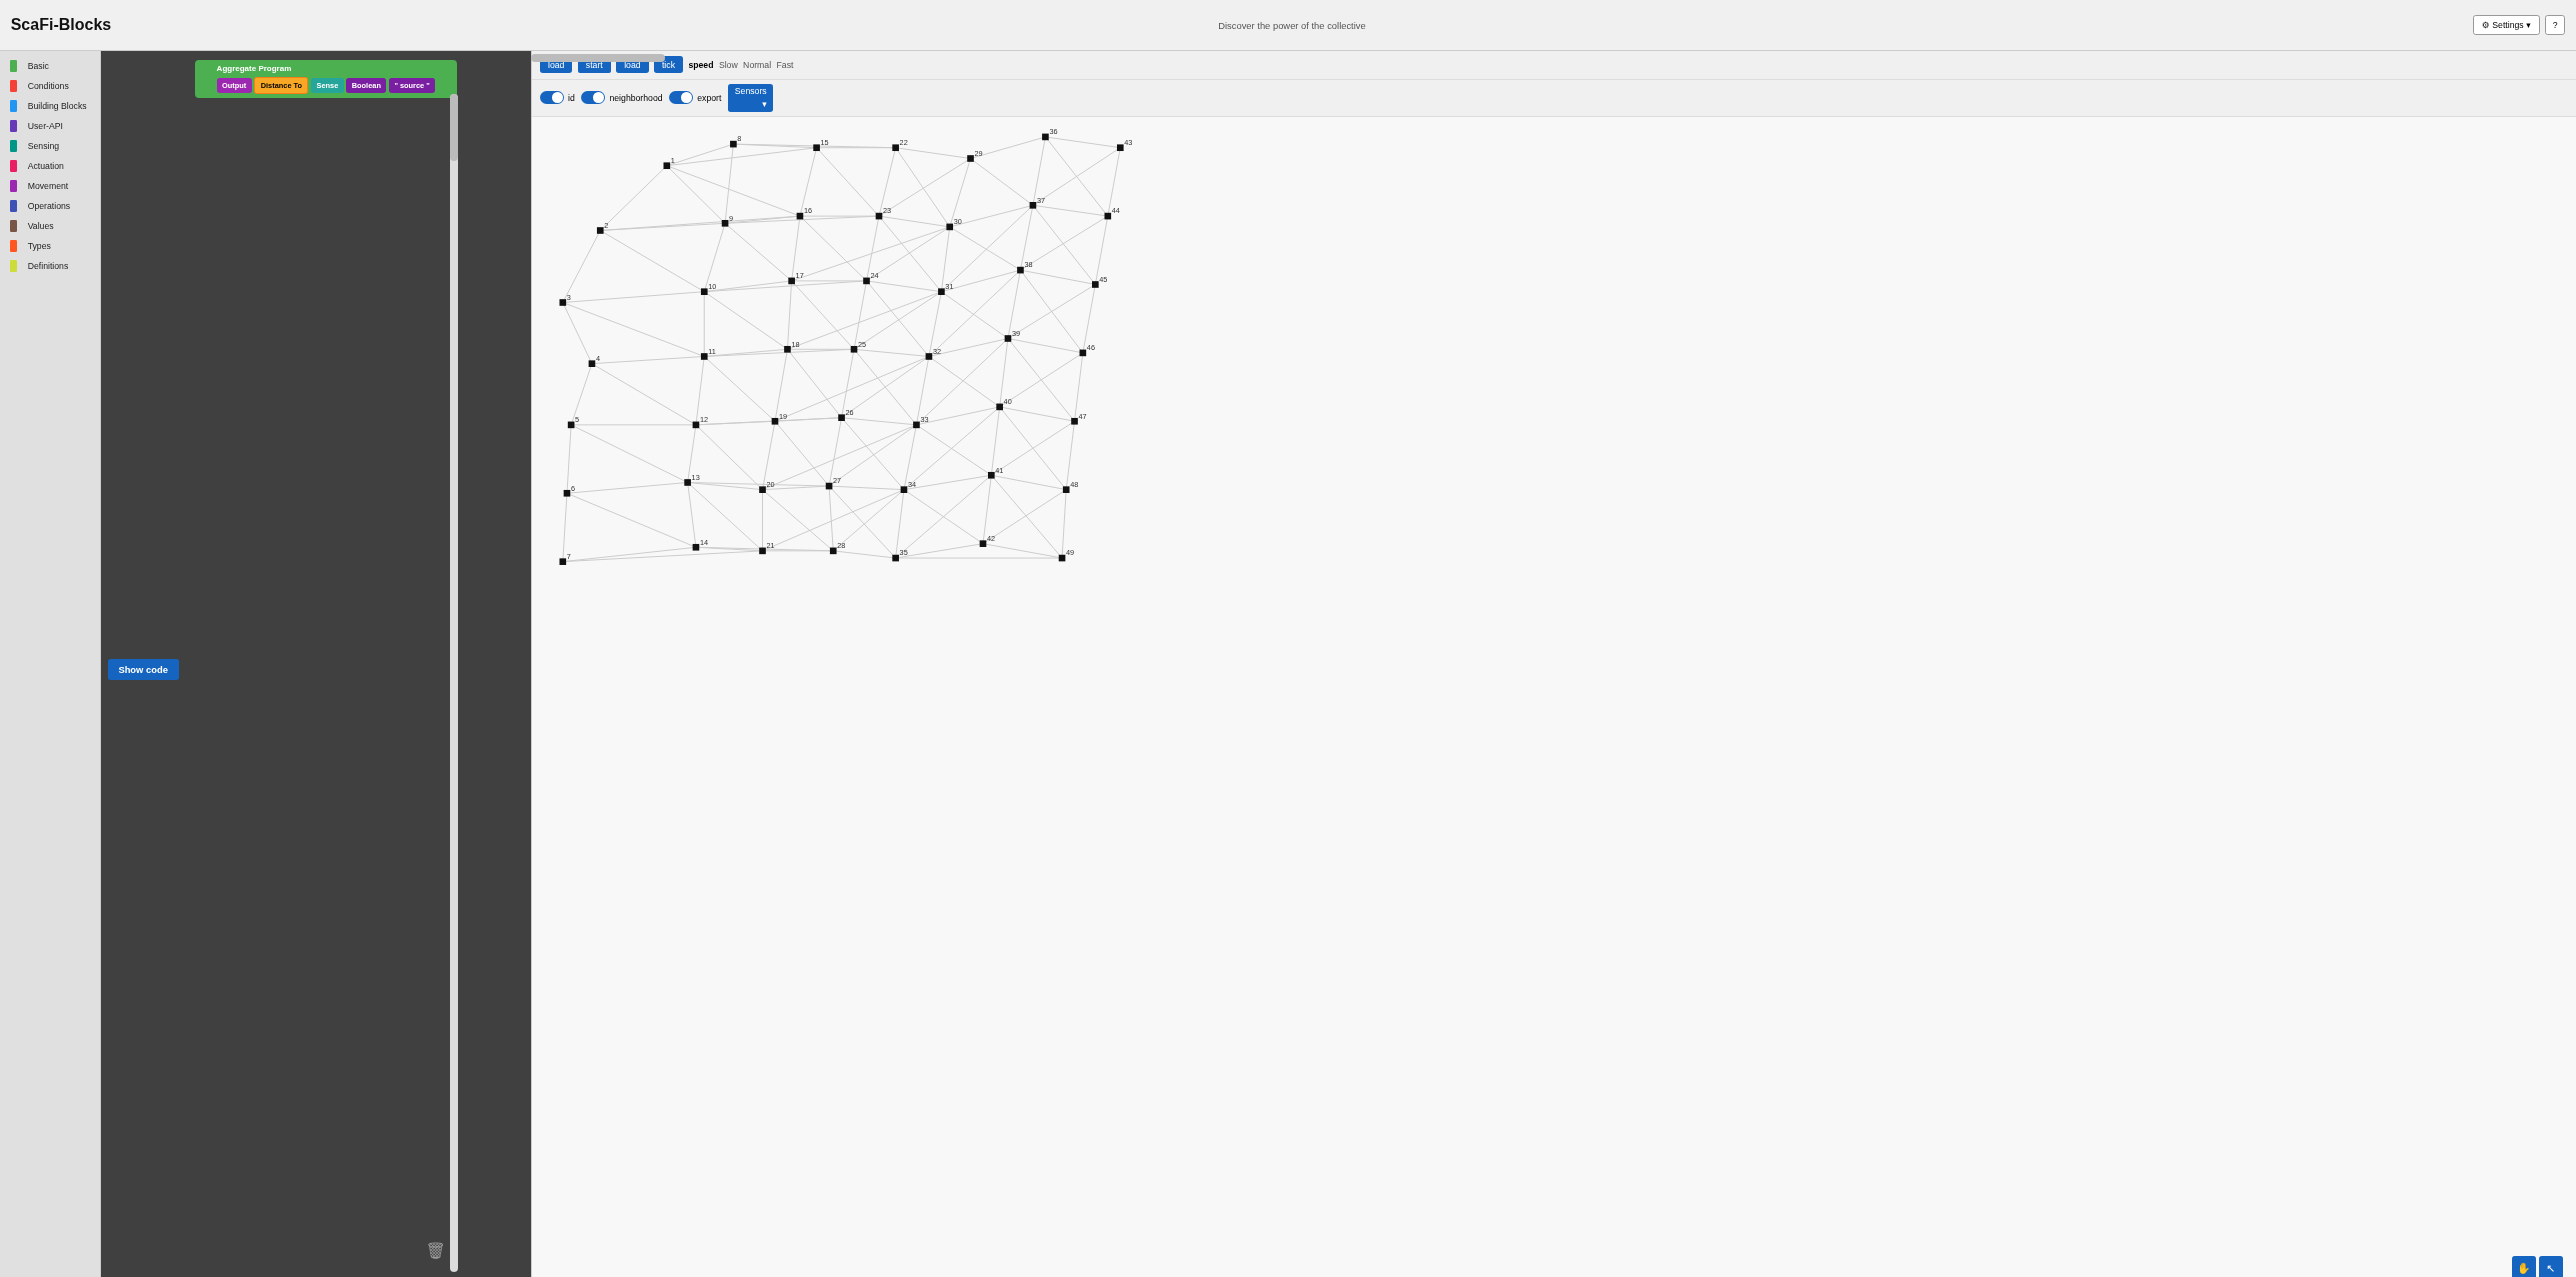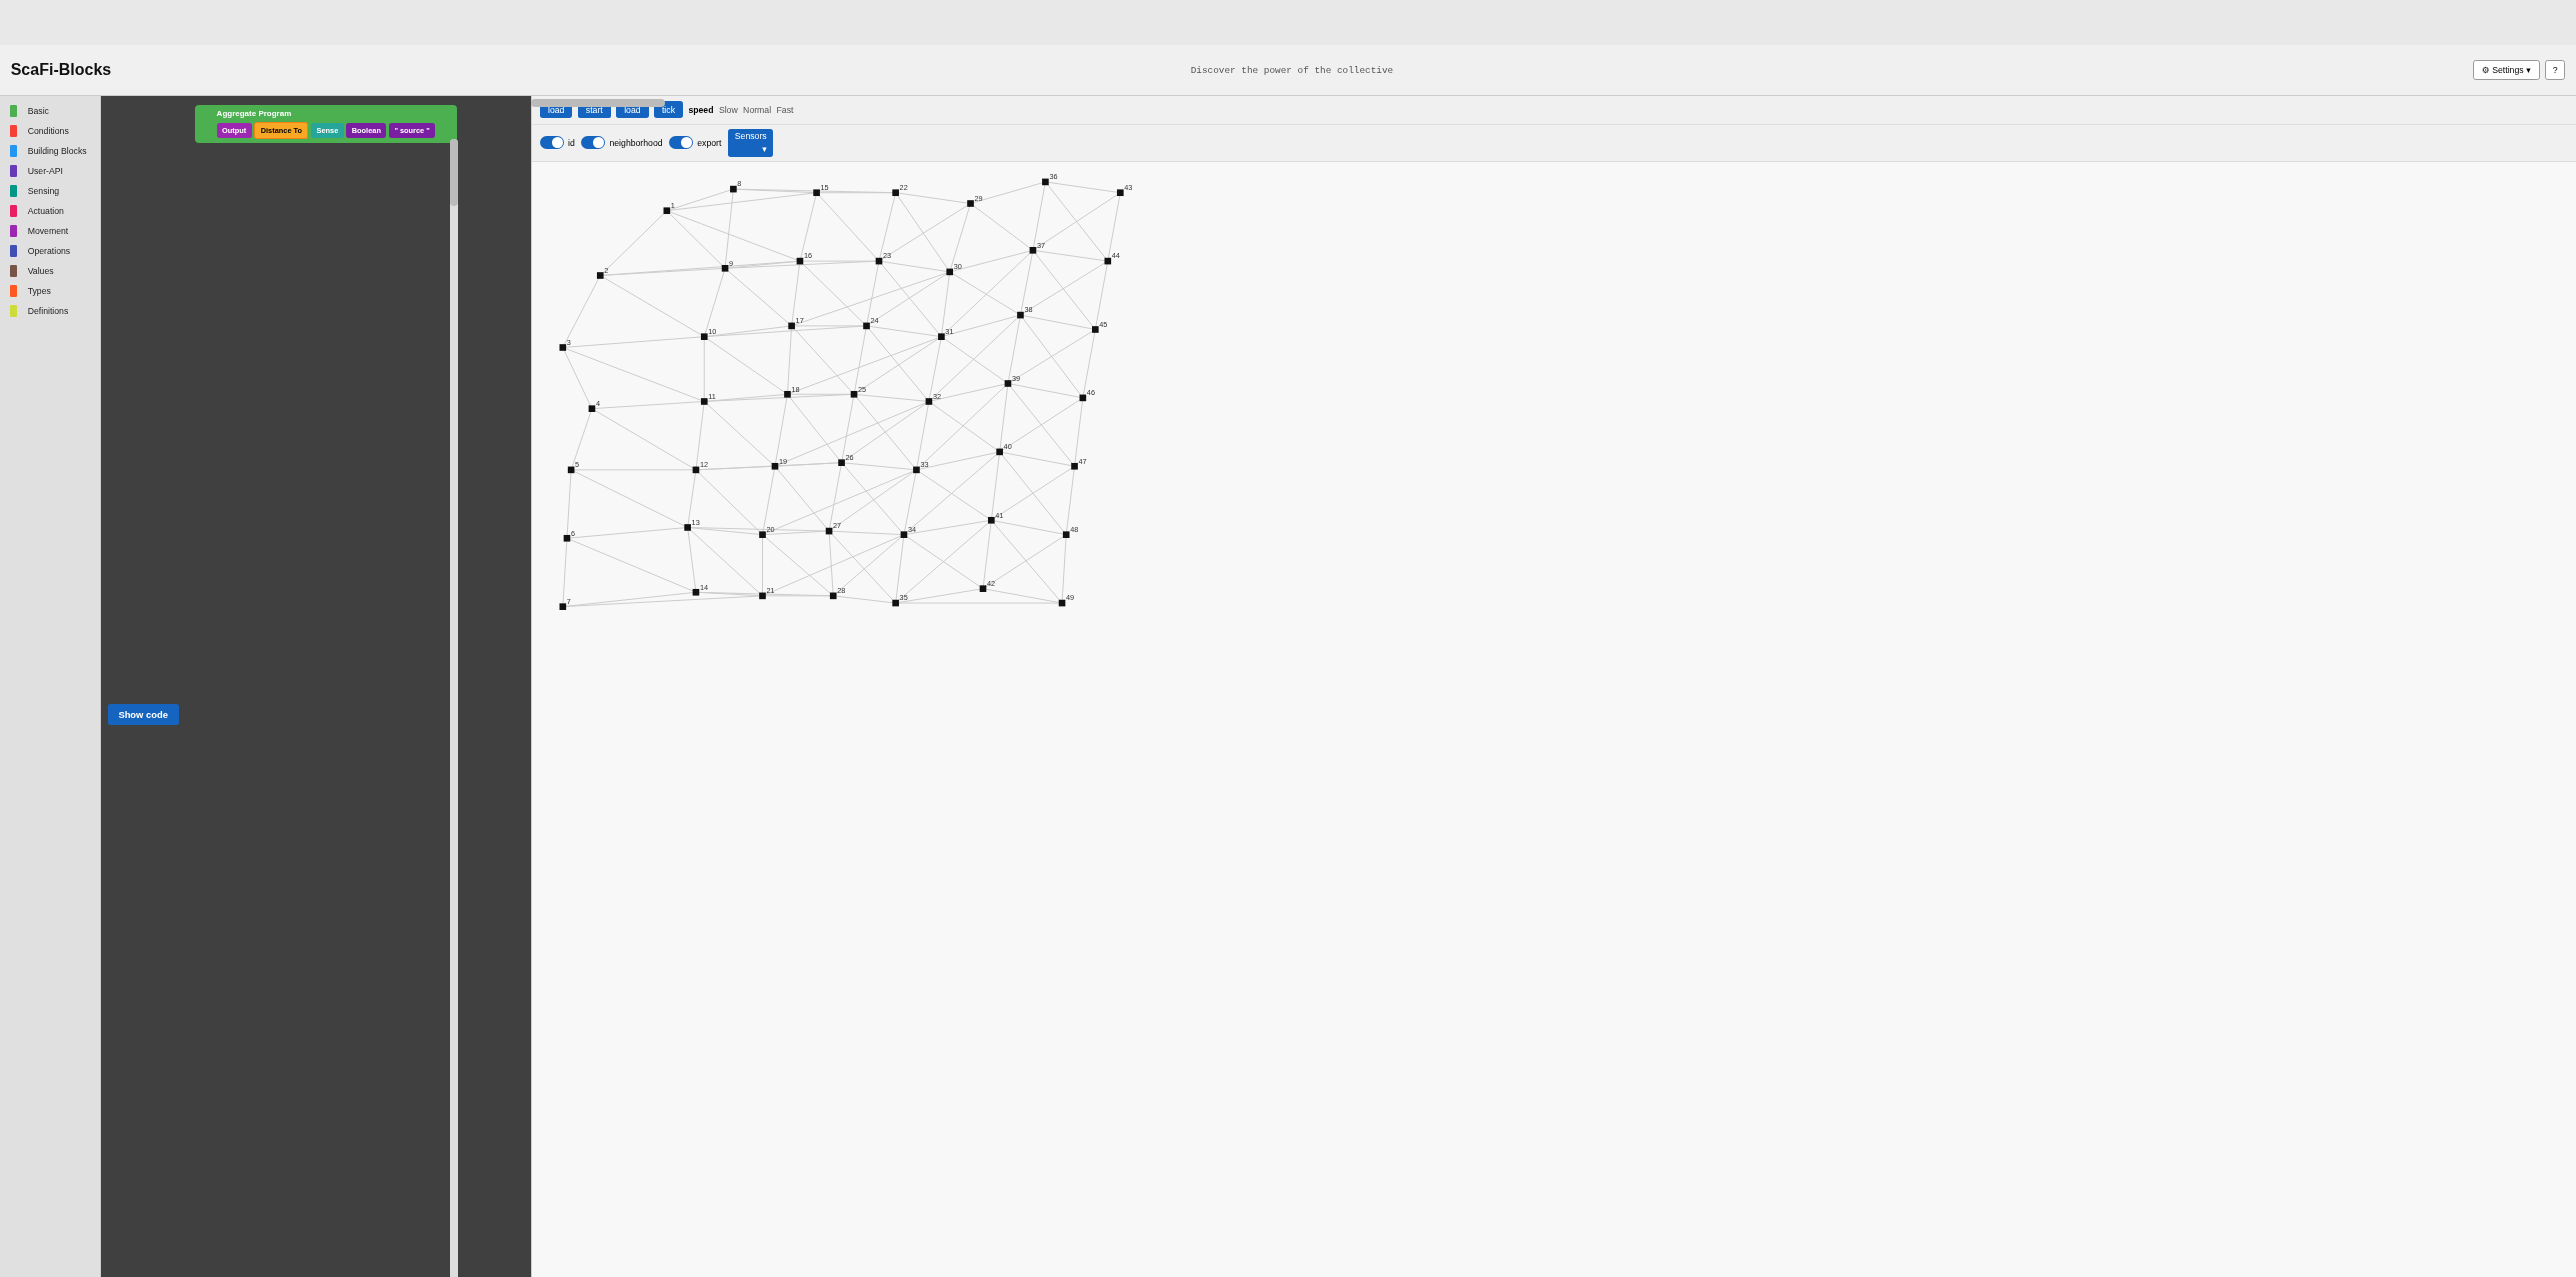--- a/index.html
+++ b/index.html
@@ -3,24 +3,23 @@
   <meta charset="utf-8">
   <style>
     * { box-sizing: border-box; margin: 0; padding: 0; }
     body { font-family: Arial, sans-serif; background: #e8e8e8; font-size: 9.4px; overflow: hidden; }
 
     
     .header {
       display: flex; align-items: center; justify-content: space-between;
       background: #f0f0f0; padding: 5.4px 10.7px; border-bottom: 0.7px solid #ccc;
       height: 51px;
-      margin-top: 45px;
     }
     .header-title { font-size: 16px; font-weight: bold; color: #111; }
-    .header-subtitle { color: #555; font-size: 9.4px; font-family: Liberation Mono, monospace; }
+    .header-subtitle { color: #555; font-size: 9.4px; }
     .header-right { display: flex; gap: 5.4px; }
     .btn-settings {
       border: 0.7px solid #999; background: #fff; padding: 4px 8px;
       border-radius: 2.7px; cursor: pointer; font-size: 8.7px; display: flex; align-items: center; gap: 2.7px;
     }
     .btn-help {
       border: 0.7px solid #999; background: #fff; padding: 4px 6.7px;
       border-radius: 2.7px; cursor: pointer; font-size: 8.7px;
     }
 

